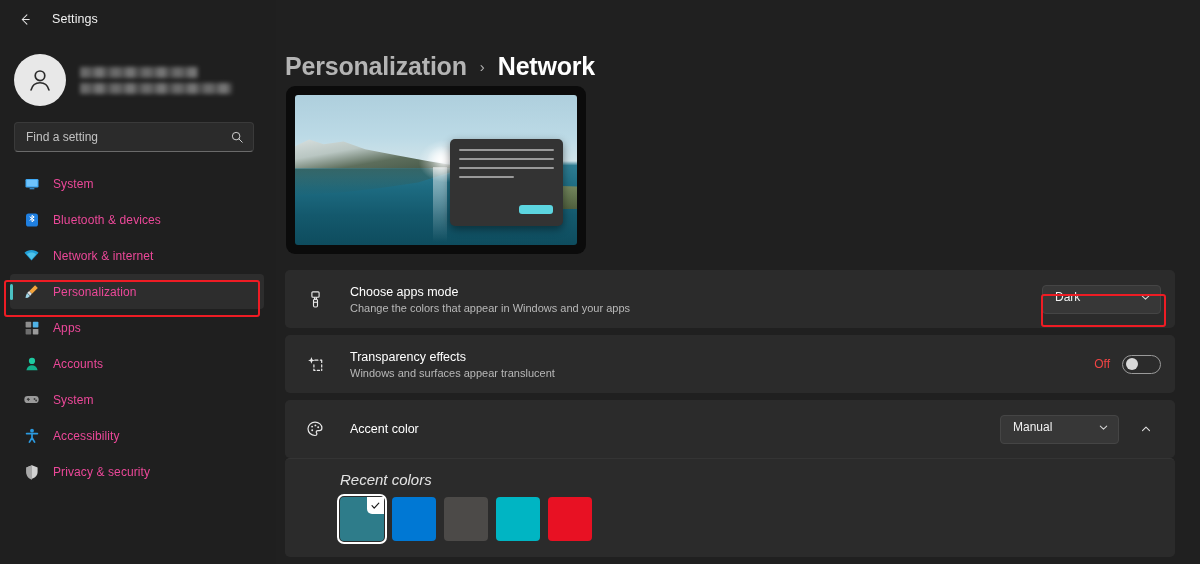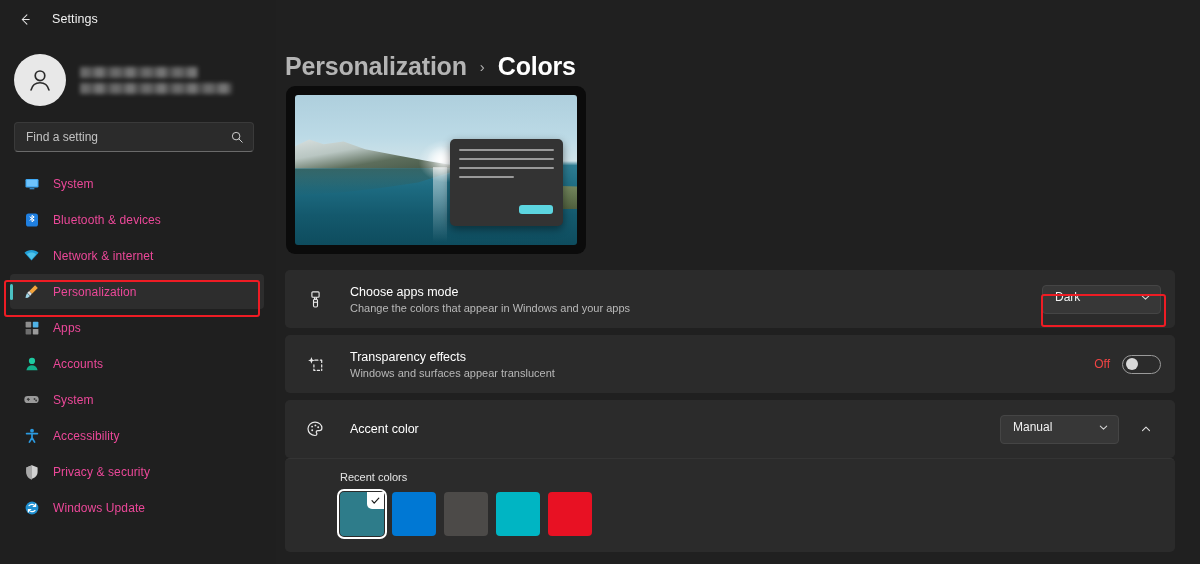--- a/index.html
+++ b/index.html
@@ -295,21 +295,21 @@
     border-radius: 4px;
   }
 
   .recent {
     background: #2b2b2b;
     border-radius: 5px;
     padding: 12px 18px 16px 18px;
     margin-top: -7px;
     border-top: 1px solid #343434;
   }
-  .recent-label { font-size: 11px; color: #e4e4e4; margin-bottom: 9px; padding-left: 37px; }
+  .recent-label { font-size: 15px; color: #e4e4e4; margin-bottom: 9px; padding-left: 37px; font-style: italic; }
   .swatches { display: flex; gap: 8px; padding-left: 37px; }
   .swatch {
     width: 44px; height: 44px;
     border-radius: 4px;
     position: relative;
   }
   .swatch.selected {
     outline: 2px solid #ffffff;
     outline-offset: 1px;
   }
@@ -469,40 +469,30 @@
       <div class="nav-item">
         <span class="nav-icon">
           <svg width="16" height="16" viewBox="0 0 16 16">
             <path d="M8 1.3l5.6 2.1v4.3c0 3.6-2.3 6-5.6 7-3.3-1-5.6-3.4-5.6-7V3.4L8 1.3z" fill="#d2d2d2"></path>
             <path d="M8 1.3v14.4c-3.3-1-5.6-3.4-5.6-7V3.4L8 1.3z" fill="#a8a8a8"></path>
           </svg>
         </span>
         <span class="nav-label">Privacy &amp; security</span>
       </div>
 
-      <div class="nav-item">
-        <span class="nav-icon">
-          <svg width="16" height="16" viewBox="0 0 16 16">
-            <circle cx="8" cy="8" r="6.4" fill="#1f8fd0"></circle>
-            <path d="M11.2 6.3A3.8 3.8 0 005 5.6M4.8 9.7a3.8 3.8 0 006.2.7" stroke="#ffffff" stroke-width="1.2" fill="none" stroke-linecap="round"></path>
-            <path d="M11.6 4.1v2.4H9.2M4.4 11.9V9.5h2.4" stroke="#ffffff" stroke-width="1.2" fill="none" stroke-linecap="round" stroke-linejoin="round"></path>
-          </svg>
-        </span>
-        <span class="nav-label">Windows Update</span>
-      </div>
 
     </nav>
   </aside>
 
   <main class="main">
 
     <div class="breadcrumb">
       <span class="crumb-parent">Personalization</span>
       <span class="crumb-sep">›</span>
-      <span class="crumb-current">Colors</span>
+      <span class="crumb-current">Network</span>
     </div>
 
     <div class="preview">
       <div class="preview-screen">
         <div class="mountain"></div>
         <div class="mountain-reflect"></div>
         <div class="shore"></div>
         <div class="sun-glow"></div>
         <div class="sun-path"></div>
         <div class="pv-window">

